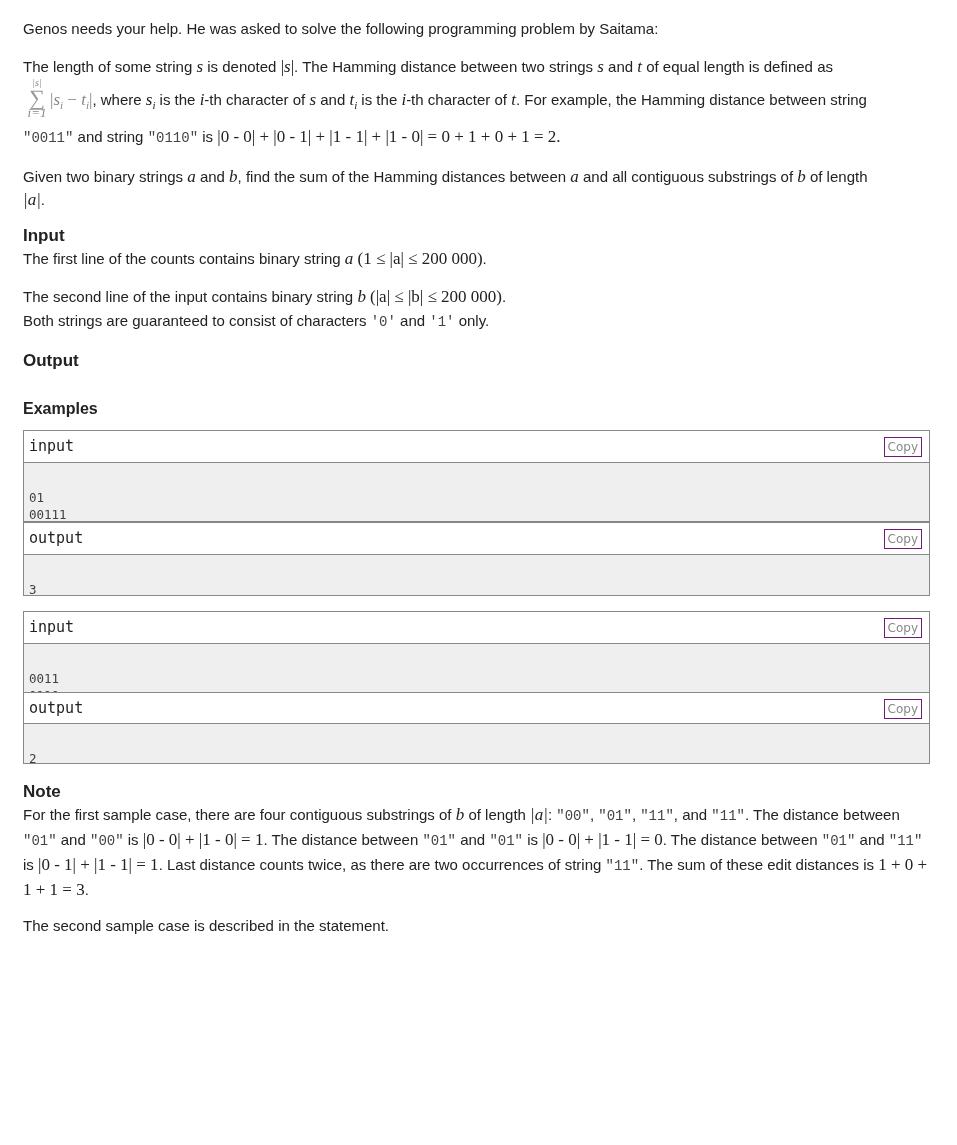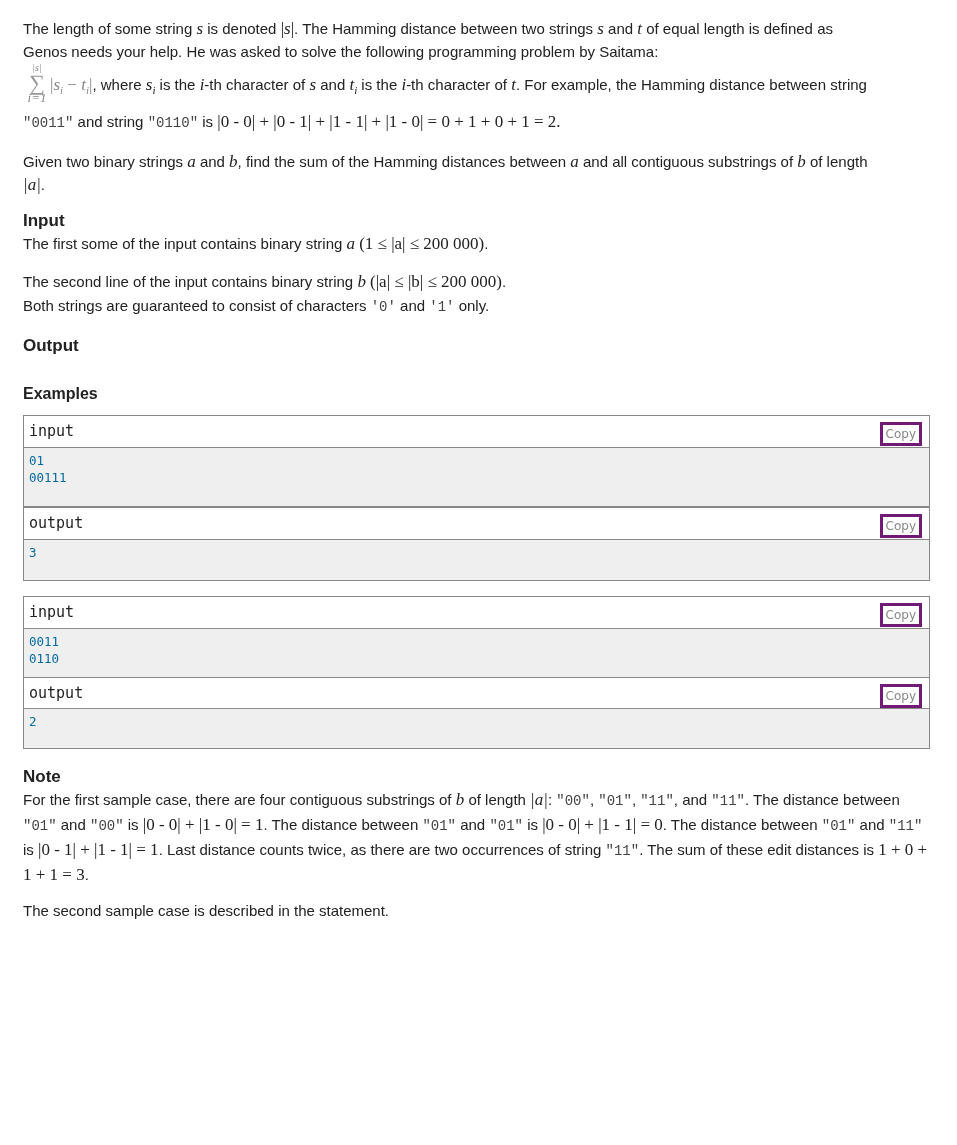--- a/index.html
+++ b/index.html
@@ -27,52 +27,52 @@
   .sumline { position: relative; height: 44px; }
   .sum-block { position: absolute; left: 2px; top: 0; width: 24px; text-align: center; font-family: "Liberation Serif", serif; color: #888; }
   .sum-top { font-size: 10px; font-style: italic; line-height: 10px; display: block; }
   .sum-sigma { font-size: 22px; line-height: 20px; display: block; color: #999; }
   .sum-bot { font-size: 13px; font-style: italic; line-height: 10px; display: block; }
   .sum-text { position: absolute; left: 27px; top: 10px; line-height: 23px; text-align: right; }
 
   .example { border: 1px solid #888; margin-top: 0; width: 907px; }
   .ex-head { position: relative; height: 32px; background: #fff; border-bottom: 1px solid #888; }
   .ex-head .lbl { font-family: "DejaVu Sans Mono", monospace; font-size: 15px; color: #222; position: absolute; left: 5px; top: 6px; }
-  .ex-head .copy { position: absolute; right: 7px; top: 6px; border: 3px solid #701a75; font-family: "DejaVu Sans", sans-serif; font-size: 12px; color: #888; padding: 1px 3px; line-height: 16px; background: #fff; cursor: pointer; }
-  .ex-body { background: #efefef; padding: 4px 5px 8px 5px; font-family: "DejaVu Sans Mono", monospace; font-size: 12.5px; color: #0369a1; line-height: 17px; white-space: pre; }
+  .ex-head .copy { position: absolute; right: 7px; top: 6px; border: 1px solid #701a75; font-family: "DejaVu Sans", sans-serif; font-size: 12px; color: #888; padding: 1px 3px; line-height: 16px; background: #fff; cursor: pointer; }
+  .ex-body { background: #efefef; padding: 26px 5px 8px 5px; font-family: "DejaVu Sans Mono", monospace; font-size: 12.5px; color: #404040; line-height: 17px; white-space: pre; }
   .ex-sep { border-top: 2px solid #888; }
 </style>
 </head>
 <body>
 
 <div class="page">
 
 
   <div style="margin-top:17px;">
+    <p>Genos needs your help. He was asked to solve the following programming problem by Saitama:</p>
+
     <p style="margin-top:15px;"><span>The length of some string </span><span class="mathi">s</span><span> is denoted </span><span class="math">|<i>s</i>|</span><span>. The Hamming distance between two strings </span><span class="mathi">s</span><span> and </span><span class="mathi">t</span><span> of equal length is defined as</span></p>
-
-    <p>Genos needs your help. He was asked to solve the following programming problem by Saitama:</p>
 
     <div class="sumline">
       <div class="sum-block">
         <span class="sum-top">|s|</span>
         <span class="sum-sigma">∑</span>
         <span class="sum-bot">i=1</span>
       </div>
       <div class="sum-text"><span class="math" style="color:#888;">|<i>s<sub style="font-size:11px;">i</sub></i> − <i>t<sub style="font-size:11px;">i</sub></i>|</span><span>, where </span><span class="mathi"><span>s</span><sub style="font-size:11px;">i</sub></span><span> is the </span><span class="mathi">i</span><span>-th character of </span><span class="mathi">s</span><span> and </span><span class="mathi"><span>t</span><sub style="font-size:11px;">i</sub></span><span> is the </span><span class="mathi">i</span><span>-th character of </span><span class="mathi">t</span><span>. For example, the Hamming distance between string</span></div>
     </div>
 
     <p style="margin-top:3px;"><span class="mono">"0011"</span><span> and string </span><span class="mono">"0110"</span><span> is </span><span class="math">|0 - 0| + |0 - 1| + |1 - 1| + |1 - 0| = 0 + 1 + 0 + 1 = 2.</span></p>
 
     <p style="margin-top:15px;"><span>Given two binary strings </span><span class="mathi">a</span><span> and </span><span class="mathi">b</span><span>, find the sum of the Hamming distances between </span><span class="mathi">a</span><span> and all contiguous substrings of </span><span class="mathi">b</span><span> of length</span><br><span class="mathi">|a|</span><span>.</span></p>
   </div>
 
   <div style="margin-top:14px;">
     <div class="section-title">Input</div>
-    <p><span>The first some of the input contains binary string </span><span class="mathi">a</span> <span class="math">(1 ≤ |a| ≤ 200 000)</span><span>.</span></p>
+    <p><span>The first line of the counts contains binary string </span><span class="mathi">a</span> <span class="math">(1 ≤ |a| ≤ 200 000)</span><span>.</span></p>
     <p style="margin-top:15px;"><span>The second line of the input contains binary string </span><span class="mathi">b</span> <span class="math">(|a| ≤ |b| ≤ 200 000)</span><span>.</span></p>
     <p style="margin-top:1px;"><span>Both strings are guaranteed to consist of characters </span><span class="mono">'0'</span><span> and </span><span class="mono">'1'</span><span> only.</span></p>
   </div>
 
   <div style="margin-top:16px;">
     <div class="section-title">Output</div>
   </div>
 
   <div style="margin-top:26px;">
     <div class="examples-title">Examples</div>

